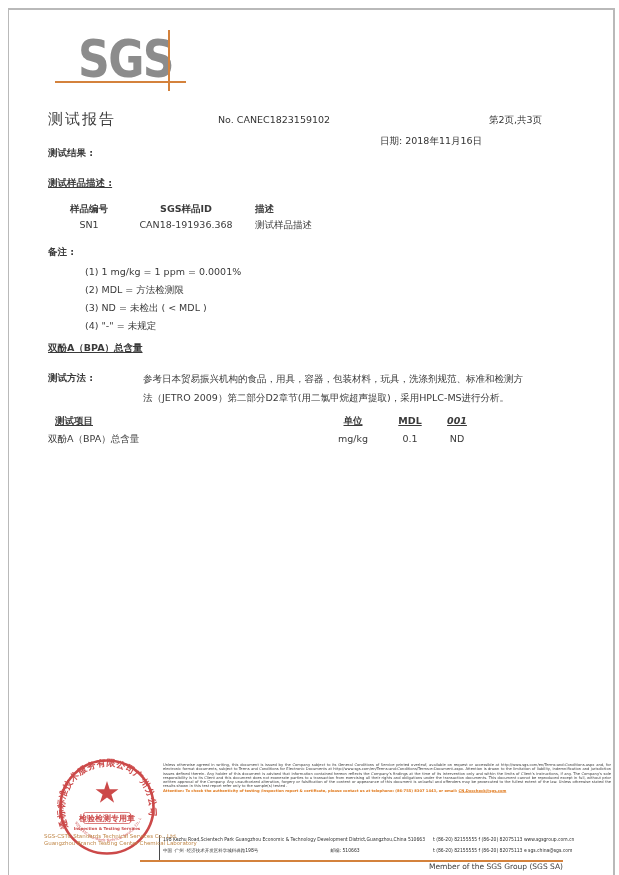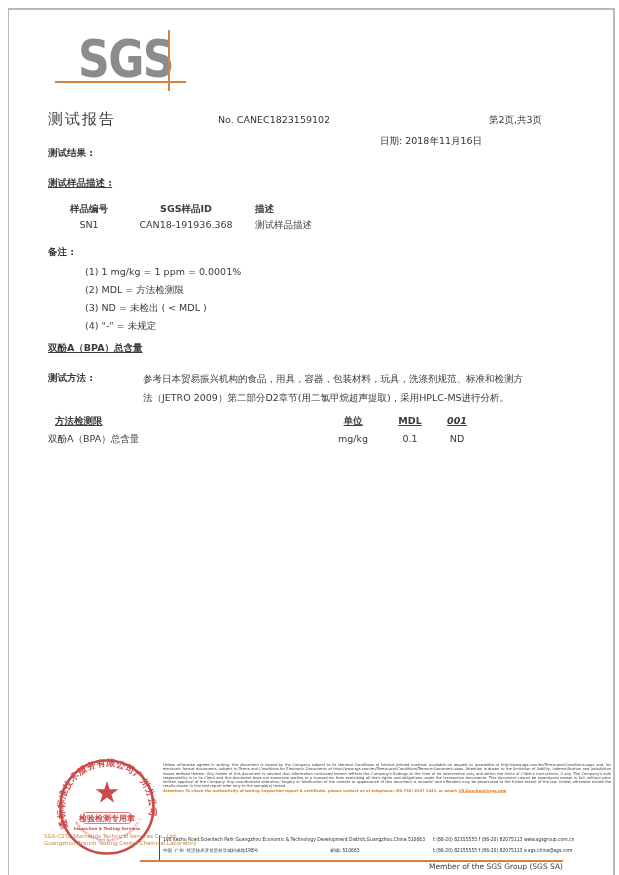--- a/index.html
+++ b/index.html
@@ -89,21 +89,21 @@
   <div class="abs t" style="left:85px; top:320px;">(4) "-" = 未规定</div>
 
   <div class="abs t b u" style="left:48px; top:342px;">双酚A（BPA）总含量</div>
 
   <div class="abs t b" style="left:48px; top:372px;">测试方法 :</div>
   <div class="abs" id="method-text" style="top:370px;margin-left:43px;">
     <div class="line">参考日本贸易振兴机构的食品，用具，容器，包装材料，玩具，洗涤剂规范、标准和检测方</div>
     <div class="line">法（JETRO 2009）第二部分D2章节(用二氯甲烷超声提取)，采用HPLC-MS进行分析。</div>
   </div>
 
-  <div class="abs t b u" style="left:55px; top:415px;">方法检测限</div>
+  <div class="abs t b u" style="left:55px; top:415px;">测试项目</div>
   <div class="abs t b u rcol-unit" style="top:415px;">单位</div>
   <div class="abs t b u rcol-mdl" style="top:415px;">MDL</div>
   <div class="abs t b u i rcol-smp" style="top:415px;">001</div>
 
   <div class="abs t" style="left:48px; top:433px;">双酚A（BPA）总含量</div>
   <div class="abs t rcol-unit" style="top:433px;">mg/kg</div>
   <div class="abs t rcol-mdl" style="top:433px;">0.1</div>
   <div class="abs t rcol-smp" style="top:433px;">ND</div>
 
   <svg id="stamp" class="abs" viewBox="0 0 100 100">

